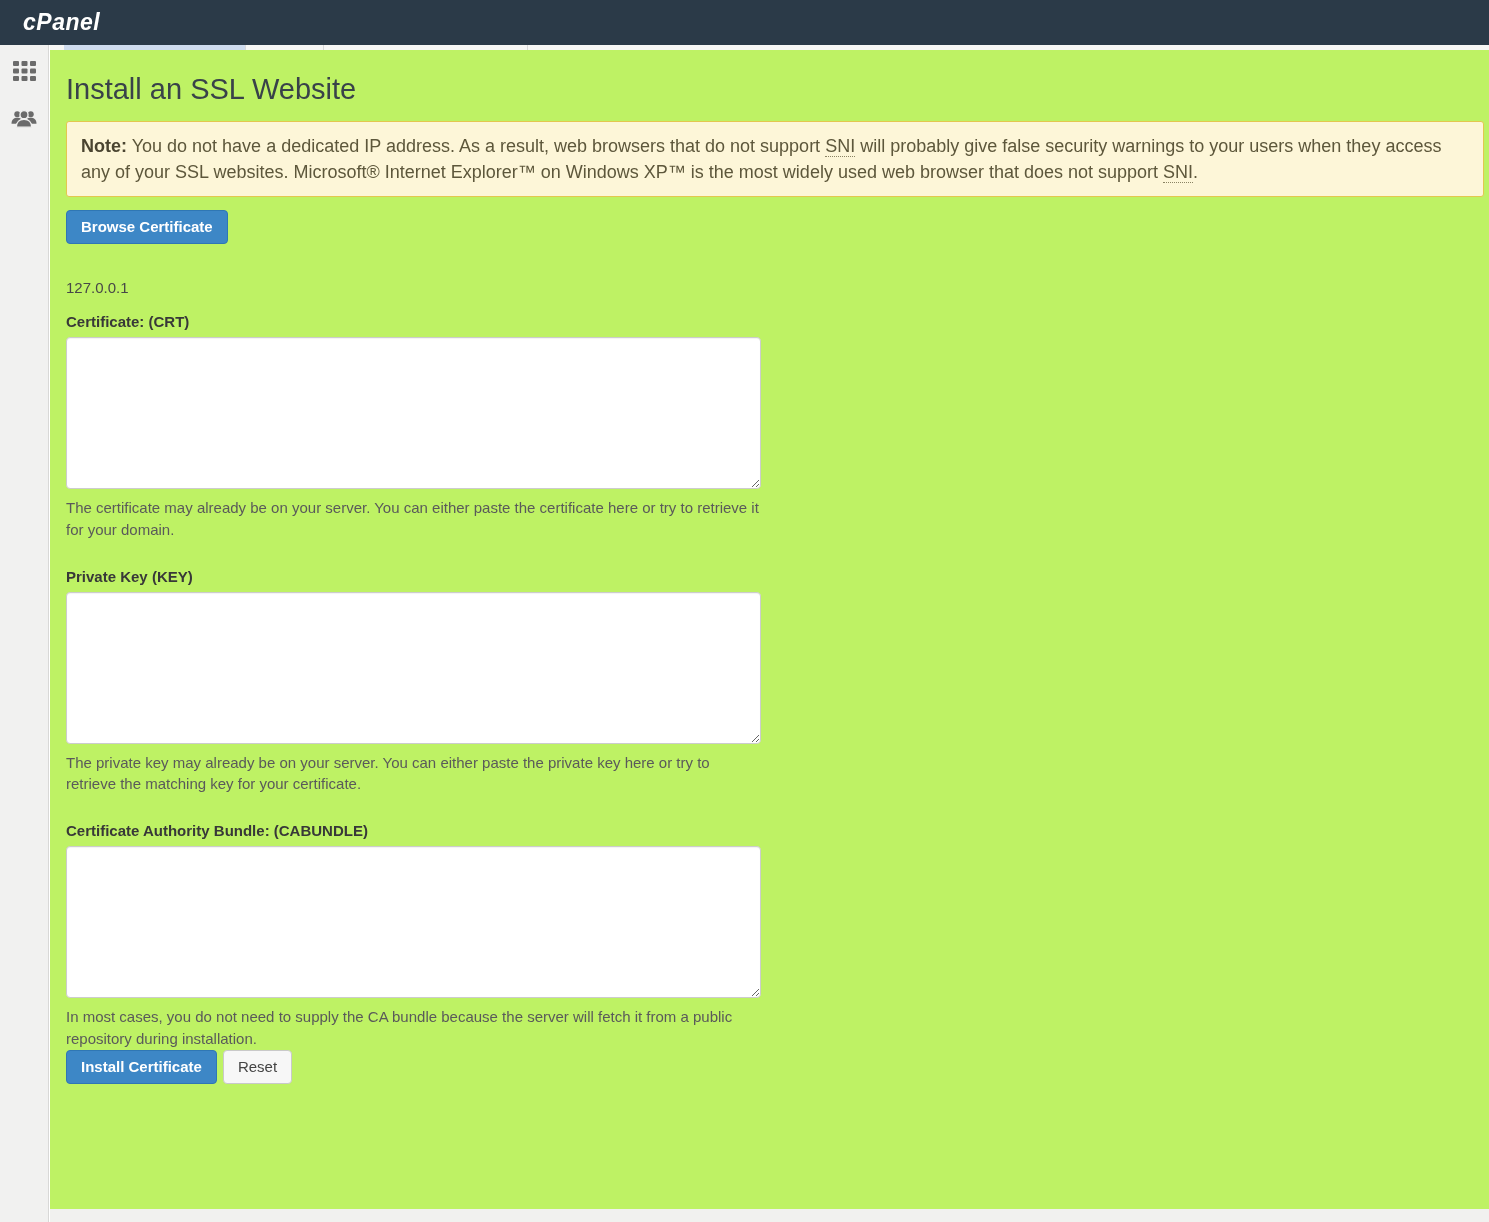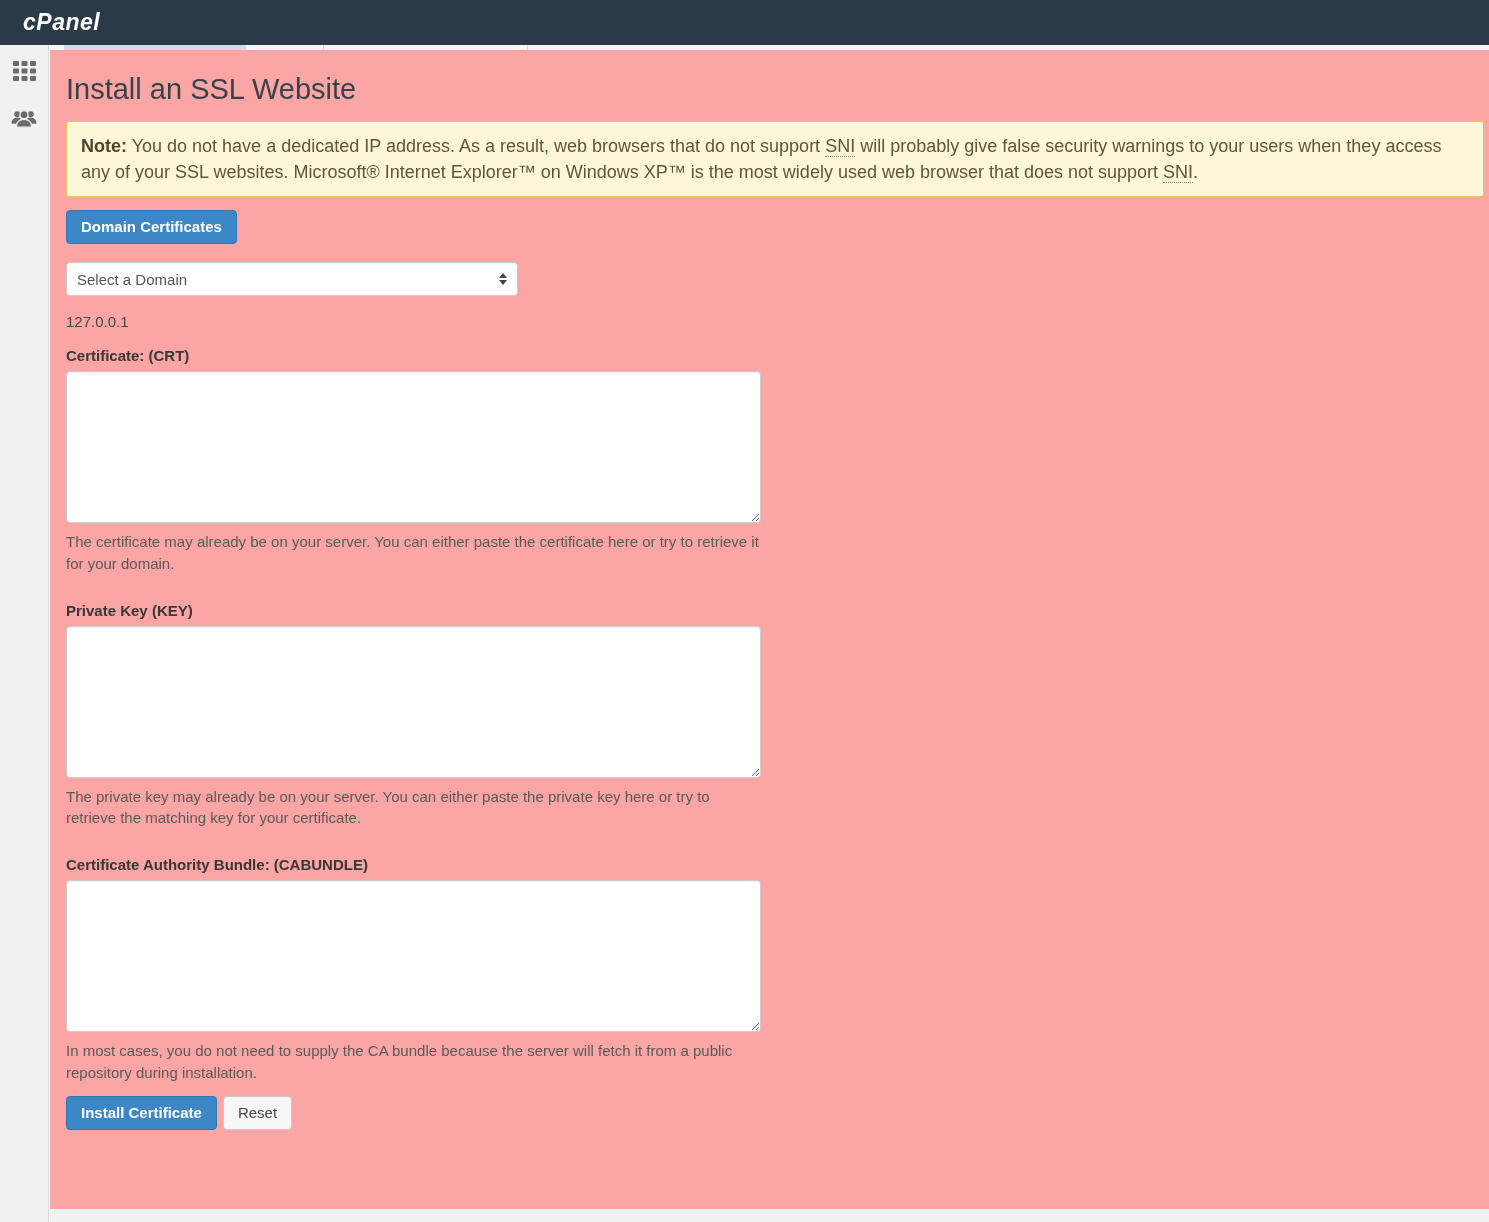--- a/index.html
+++ b/index.html
@@ -23,21 +23,21 @@
     position: absolute; top: 45px; left: 0; bottom: 0; width: 49px;
     background: #f1f1f0; border-right: 1px solid #d8d8d7;
     display: flex; flex-direction: column; align-items: center; padding-top: 14px;
   }
   .side-icon { width: 26px; height: 24px; display: flex; align-items: center;
     justify-content: center; margin-bottom: 24px; cursor: pointer; }
 
   
   .content {
     position: absolute; top: 45px; left: 50px; right: 0; bottom: 0;
-    background: #fca5a5; overflow: hidden;
+    background: #bef264; overflow: hidden;
   }
   .tabstrip { position: relative; height: 5px; background: #f7f7f5; }
   .tab-active { position: absolute; left: 14px; top: 0; width: 181px; height: 5px; background: #cfdcee; }
   .tab-sep { position: absolute; top: 0; width: 1px; height: 5px; background: #d9d9d9; }
   .tab-sep.s1 { left: 195px; } .tab-sep.s2 { left: 273px; } .tab-sep.s3 { left: 477px; }
 
   .inner { padding: 0 5px 0 16px; }
 
   h1.page-title {
     margin: 23px 0 15px; font-size: 29px; font-weight: 500; color: #394249;
@@ -150,49 +150,42 @@
     </div>
 
     <div class="inner">
 
       <h1 class="page-title">Install an SSL Website</h1>
 
       <div class="note-box">
         <b>Note:</b><span> You do not have a dedicated IP address. As a result, web browsers that do not support </span><span class="abbr-sni">SNI</span><span> will probably give false security warnings to your users when they access any of your SSL websites. Microsoft® Internet Explorer™ on Windows XP™ is the most widely used web browser that does not support </span><span class="abbr-sni">SNI</span><span>.</span>
       </div>
 
-      <button class="btn btn-primary btn-browse">Domain Certificates</button>
+      <button class="btn btn-primary btn-browse">Browse Certificate</button>
 
       <div class="form-group">
-        <div class="select-box">
-          <span class="select-text">Select a Domain</span>
-          <span class="stepper">
-            <span class="up"></span>
-              <span class="down"></span>
-          </span>
-        </div>
       </div>
 
       <div class="form-group">
         <div class="static-value">127.0.0.1</div>
       </div>
 
       <div class="form-group" style="margin-bottom:0;">
         <label class="form-label">Certificate: (CRT)</label>
         <textarea class="cert-area" style=""></textarea>
         <div class="help-text">The certificate may already be on your server. You can either paste the certificate here or try to retrieve it for your domain.</div>
       </div>
 
       <div class="form-group" style="margin-bottom:0;">
         <label class="form-label">Private Key (KEY)</label>
         <textarea class="cert-area" style=""></textarea>
         <div class="help-text">The private key may already be on your server. You can either paste the private key here or try to retrieve the matching key for your certificate.</div>
       </div>
 
-      <div class="form-group" style="margin-bottom:12px;">
+      <div class="form-group" style="margin-bottom:0;">
         <label class="form-label">Certificate Authority Bundle: (CABUNDLE)</label>
         <textarea class="cert-area" style=""></textarea>
         <div class="help-text" style="margin-bottom:0;">In most cases, you do not need to supply the CA bundle because the server will fetch it from a public repository during installation.</div>
       </div>
 
       <div class="action-row">
         <button class="btn btn-primary">Install Certificate</button>
         <button class="btn btn-default">Reset</button>
       </div>
 

